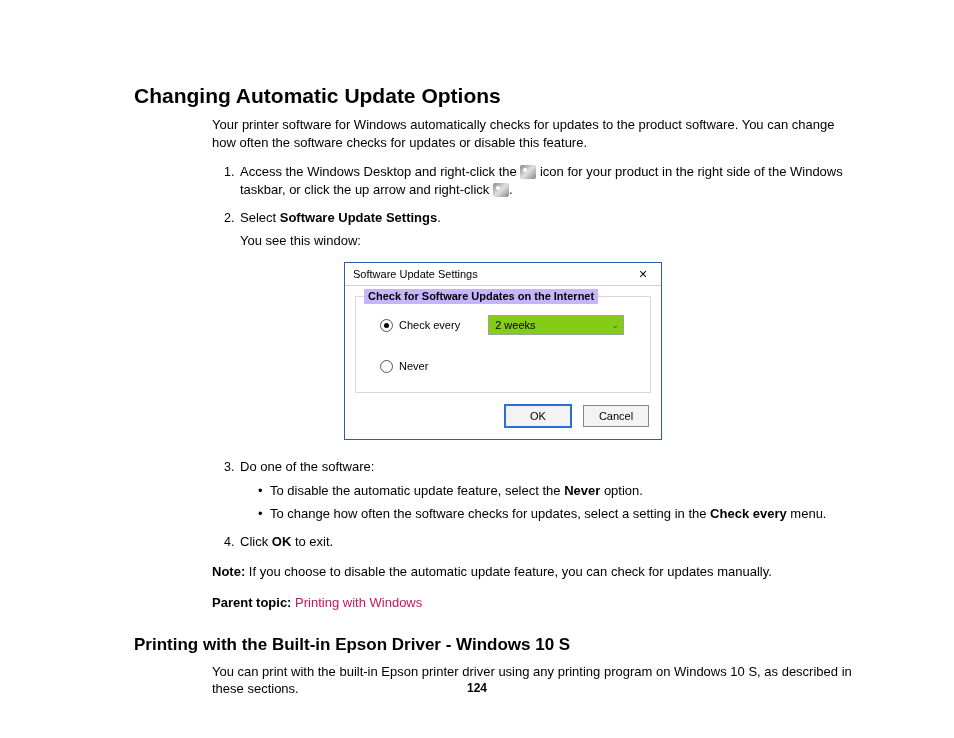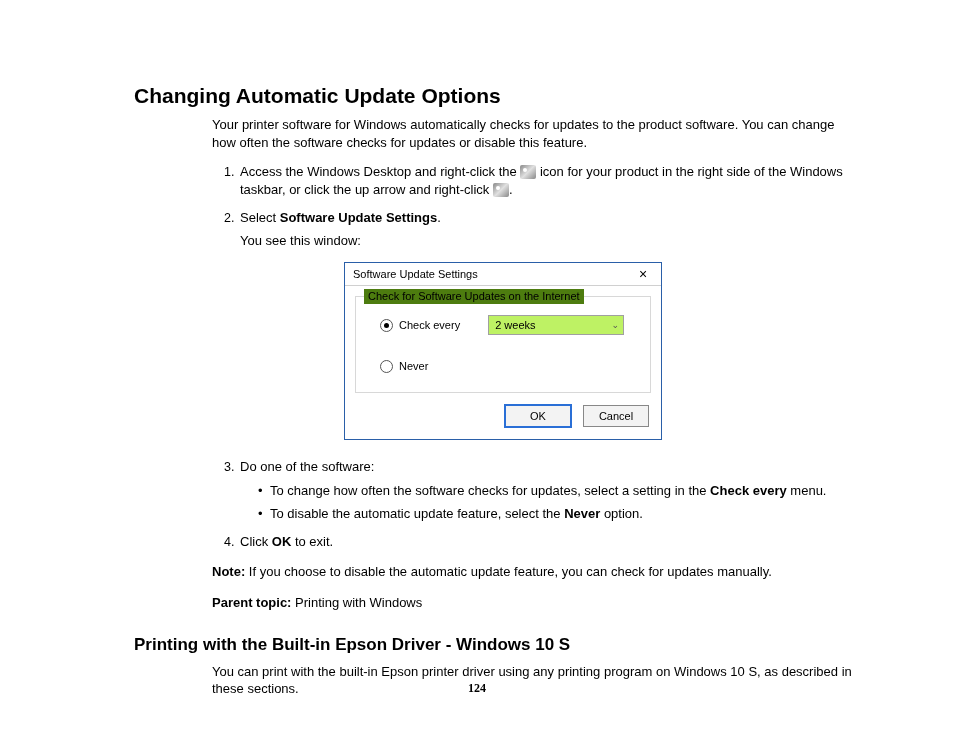--- a/index.html
+++ b/index.html
@@ -77,32 +77,31 @@
   .note-block {
     margin-left: 78px;
     margin-top: 12px;
     margin-bottom: 14px;
   }
   .parent-topic {
     margin-left: 78px;
     margin-top: 14px;
   }
   .link {
-    color: #000000;
+    color: #be185d;
     cursor: pointer;
   }
   .bold { font-weight: bold; }
   .pagenum {
     position: absolute;
     left: 0; right: 0;
     bottom: 42px;
     text-align: center;
     font-weight: bold;
     font-size: 12px;
-    font-family: Liberation Serif, serif;
   }
   
   .dialog-wrap {
     margin: 12px 0 18px 104px;
   }
   .dialog {
     width: 316px;
     border: 1px solid #2a5fa8;
     background: #fff;
     font-family: "Segoe UI", Tahoma, sans-serif;
@@ -127,22 +126,23 @@
   .groupbox {
     margin: 10px 10px 0 10px;
     padding: 18px 12px 14px 24px;
     border: 1px solid #d8d8d8;
     position: relative;
   }
   .groupbox .legend {
     position: absolute;
     top: -8px;
     left: 8px;
-    background: #4d7c0f;
+    background: #c4b5fd;
     padding: 0 4px;
+    font-weight: bold;
   }
   .radio-row {
     display: flex;
     align-items: center;
     margin-bottom: 14px;
   }
   .radio {
     width: 11px; height: 11px;
     border: 1px solid #555;
     border-radius: 50%;
@@ -153,21 +153,21 @@
   }
   .radio.checked::after {
     content:"";
     width:5px;height:5px;border-radius:50%;background:#000;
   }
   .combo {
     margin-left: 28px;
     width: 124px;
     height: 18px;
     border: 1px solid #a0a0a0;
-    background: #bef264;
+    background: #84cc16;
     display: inline-flex;
     align-items: center;
     justify-content: space-between;
     padding: 0 4px 0 6px;
     font-size: 11px;
   }
   .combo .caret {
     font-size: 9px;
     color: #555;
   }
@@ -238,24 +238,24 @@
             <span class="dlg-btn primary">OK</span>
             <span class="dlg-btn">Cancel</span>
           </div>
         </div>
       </div>
     </li>
     <li>
       <span>Do one of the software:</span>
       <ul class="bullets">
         <li>
-          <span>To change how often the software checks for updates, select a setting in the </span><span class="bold">Check every</span><span> menu.</span>
+          <span>To disable the automatic update feature, select the </span><span class="bold">Never</span><span> option.</span>
         </li>
         <li>
-          <span>To disable the automatic update feature, select the </span><span class="bold">Never</span><span> option.</span>
+          <span>To change how often the software checks for updates, select a setting in the </span><span class="bold">Check every</span><span> menu.</span>
         </li>
       </ul>
     </li>
     <li>
       <span>Click </span><span class="bold">OK</span><span> to exit.</span>
     </li>
   </ol>
 
   <div class="note-block">
     <span class="bold">Note:</span><span> If you choose to disable the automatic update feature, you can check for updates manually.</span>

